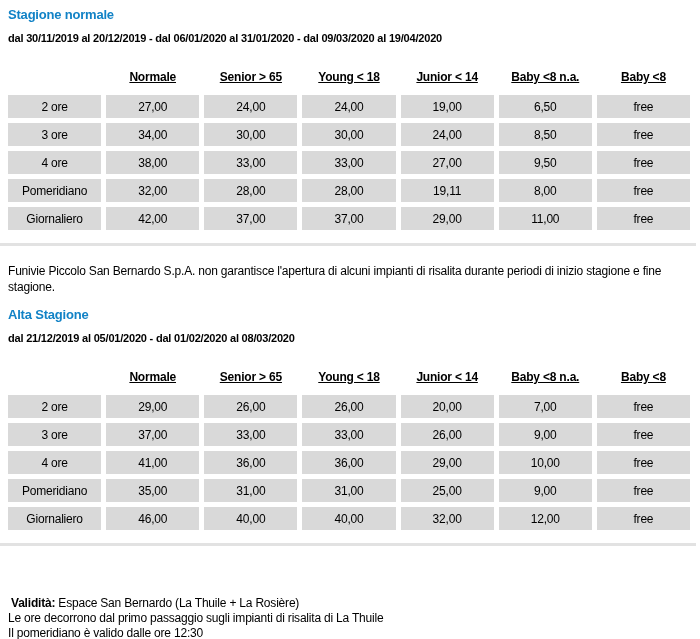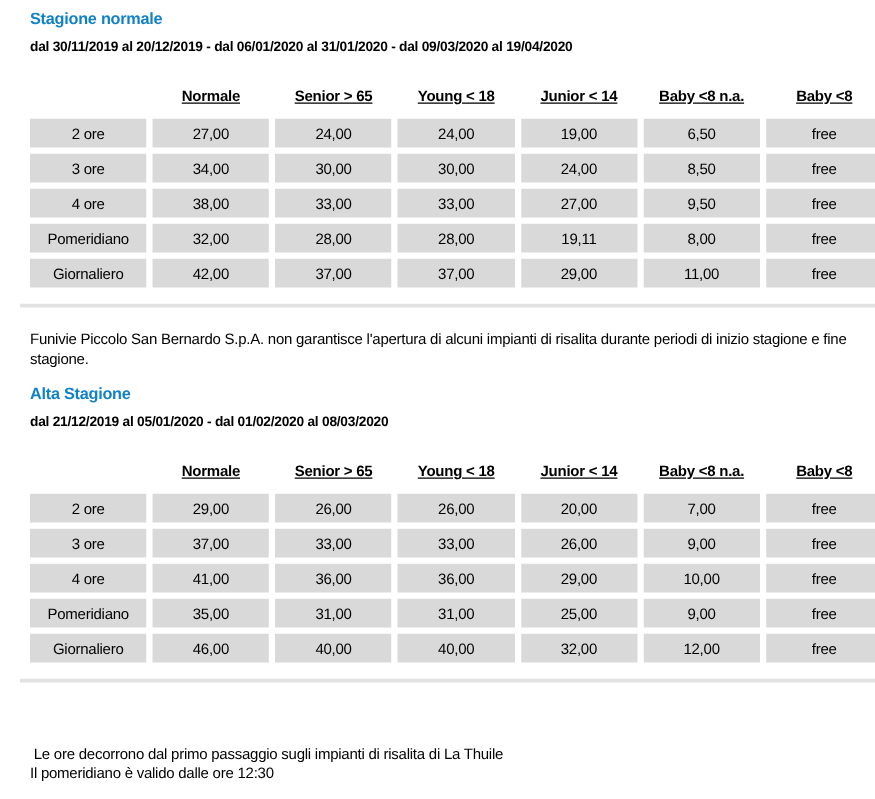--- a/index.html
+++ b/index.html
@@ -9,21 +9,21 @@
     --text:#000000;
   }
   *{box-sizing:border-box;}
   html,body{margin:0;padding:0;background:#ffffff;}
   body{
     width:700px;height:639px;overflow:hidden;
     font-family:"Liberation Sans",sans-serif;
     color:var(--text);
     letter-spacing:-0.2px;
   }
-  .page{width:700px;height:556px;padding:8px 0 0 24px;}
+  .page{width:700px;height:556px;padding:8px 0 0 8px;}
   .season-title{
     margin:0;font-size:13px;line-height:14px;font-weight:700;color:var(--accent);
   }
   .dates{
     margin:9px 0 0;font-size:11px;line-height:14px;font-weight:700;
   }
   table.price-table{
     border-collapse:separate;border-spacing:5px;table-layout:fixed;
     width:692px;margin:14px 0 0 -5px;
   }
@@ -185,17 +185,18 @@
             <td>12,00</td>
             <td>free</td>
           </tr>
         </tbody>
     </table>
   </section>
 
   <div class="divider"></div>
 
   <div class="footer">
+    <p><strong>Validità:</strong> <span>Espace San Bernardo (La Thuile + La Rosière)</span></p>
     <p>Le ore decorrono dal primo passaggio sugli impianti di risalita di La Thuile</p>
     <p>Il pomeridiano è valido dalle ore 12:30</p>
   </div>
 
 </div>
 
 </body></html>

